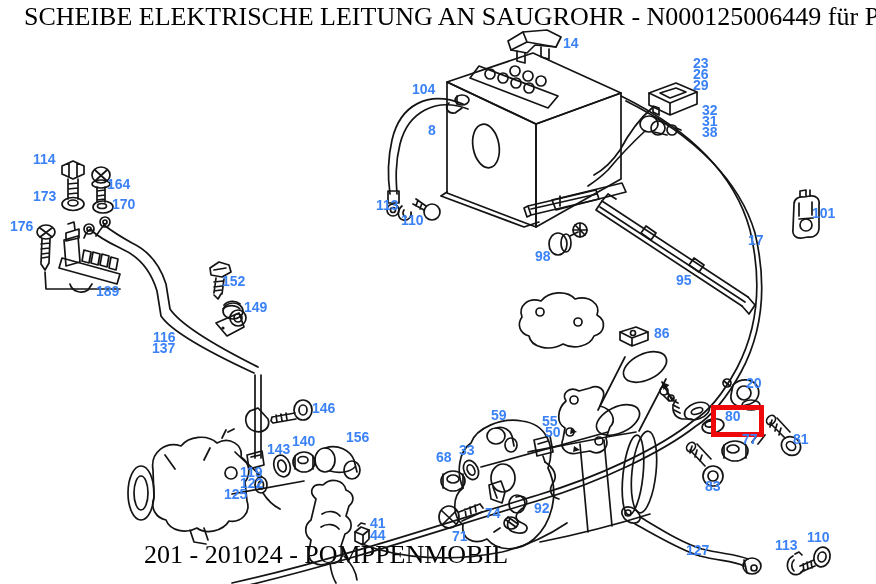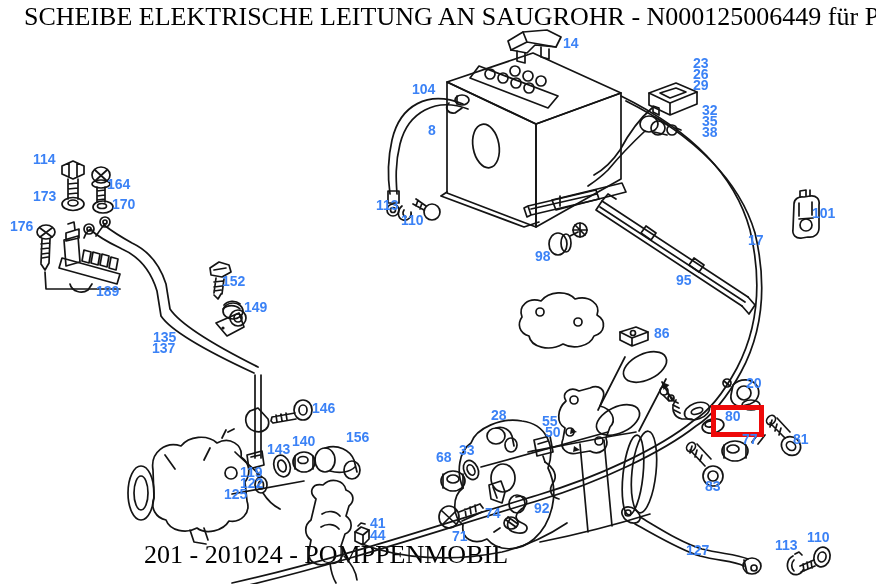--- a/index.html
+++ b/index.html
@@ -331,21 +331,21 @@
 
   <div>
     <span class="pl" style="left:33px;top:153px">114</span>
     <span class="pl" style="left:107px;top:178px">164</span>
     <span class="pl" style="left:33px;top:190px">173</span>
     <span class="pl" style="left:112px;top:198px">170</span>
     <span class="pl" style="left:10px;top:220px">176</span>
     <span class="pl" style="left:96px;top:285px">189</span>
     <span class="pl" style="left:222px;top:275px">152</span>
     <span class="pl" style="left:244px;top:301px">149</span>
-    <span class="pl" style="left:153px;top:331px">135</span>
+    <span class="pl" style="left:153px;top:331px">116</span>
     <span class="pl" style="left:152px;top:342px">137</span>
     <span class="pl" style="left:312px;top:402px">146</span>
     <span class="pl" style="left:267px;top:443px">143</span>
     <span class="pl" style="left:292px;top:435px">140</span>
     <span class="pl" style="left:346px;top:431px">156</span>
     <span class="pl" style="left:240px;top:466px">119</span>
     <span class="pl" style="left:240px;top:477px">122</span>
     <span class="pl" style="left:224px;top:488px">125</span>
     <span class="pl" style="left:370px;top:517px">41</span>
     <span class="pl" style="left:370px;top:529px">44</span>
@@ -354,25 +354,25 @@
     <span class="pl" style="left:376px;top:199px">113</span>
     <span class="pl" style="left:401px;top:214px">110</span>
     <span class="pl" style="left:563px;top:37px">14</span>
     <span class="pl" style="left:535px;top:250px">98</span>
     <span class="pl" style="left:676px;top:274px">95</span>
     <span class="pl" style="left:654px;top:327px">86</span>
     <span class="pl" style="left:693px;top:57px">23</span>
     <span class="pl" style="left:693px;top:68px">26</span>
     <span class="pl" style="left:693px;top:79px">29</span>
     <span class="pl" style="left:702px;top:104px">32</span>
-    <span class="pl" style="left:702px;top:115px">35</span>
+    <span class="pl" style="left:702px;top:115px">31</span>
     <span class="pl" style="left:702px;top:126px">38</span>
     <span class="pl" style="left:812px;top:207px">101</span>
     <span class="pl" style="left:748px;top:234px">17</span>
-    <span class="pl" style="left:491px;top:409px">28</span>
+    <span class="pl" style="left:491px;top:409px">59</span>
     <span class="pl" style="left:542px;top:415px">55</span>
     <span class="pl" style="left:545px;top:426px">50</span>
     <span class="pl" style="left:436px;top:451px">68</span>
     <span class="pl" style="left:459px;top:444px">33</span>
     <span class="pl" style="left:485px;top:507px">74</span>
     <span class="pl" style="left:452px;top:530px">71</span>
     <span class="pl" style="left:534px;top:502px">92</span>
     <span class="pl" style="left:746px;top:377px">20</span>
     <span class="pl" style="left:725px;top:410px">80</span>
     <span class="pl" style="left:742px;top:433px">77</span>

